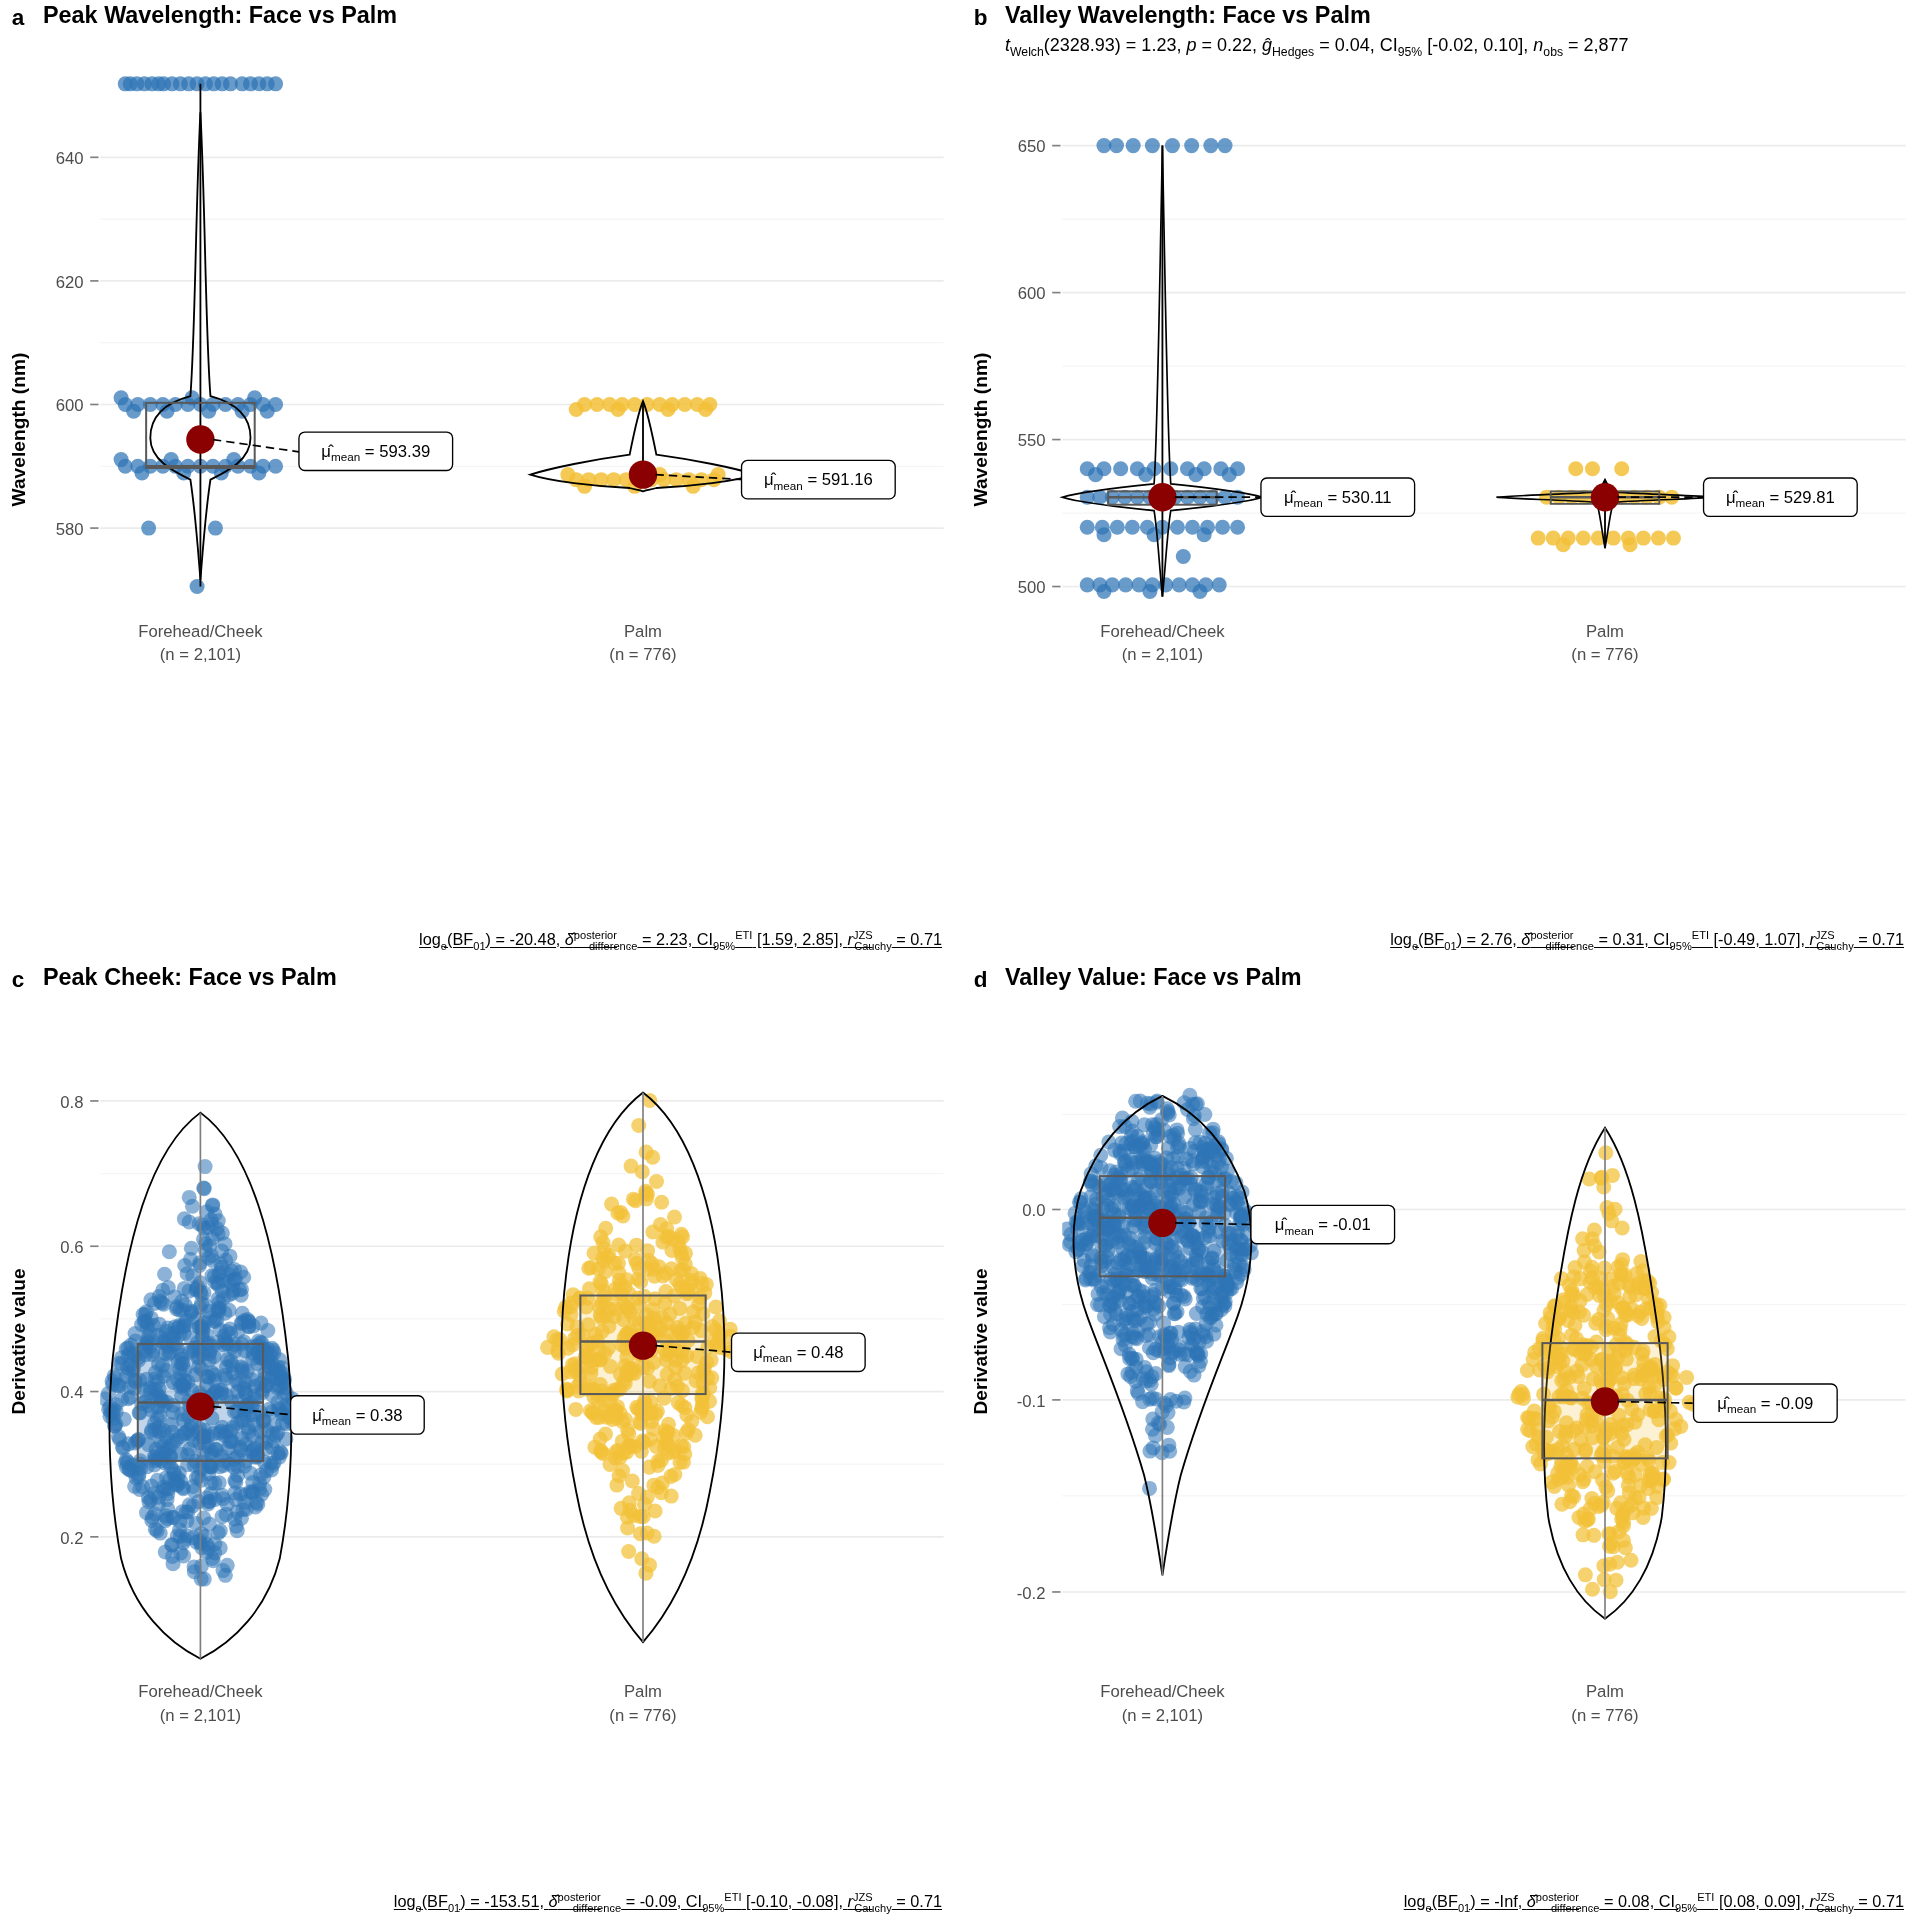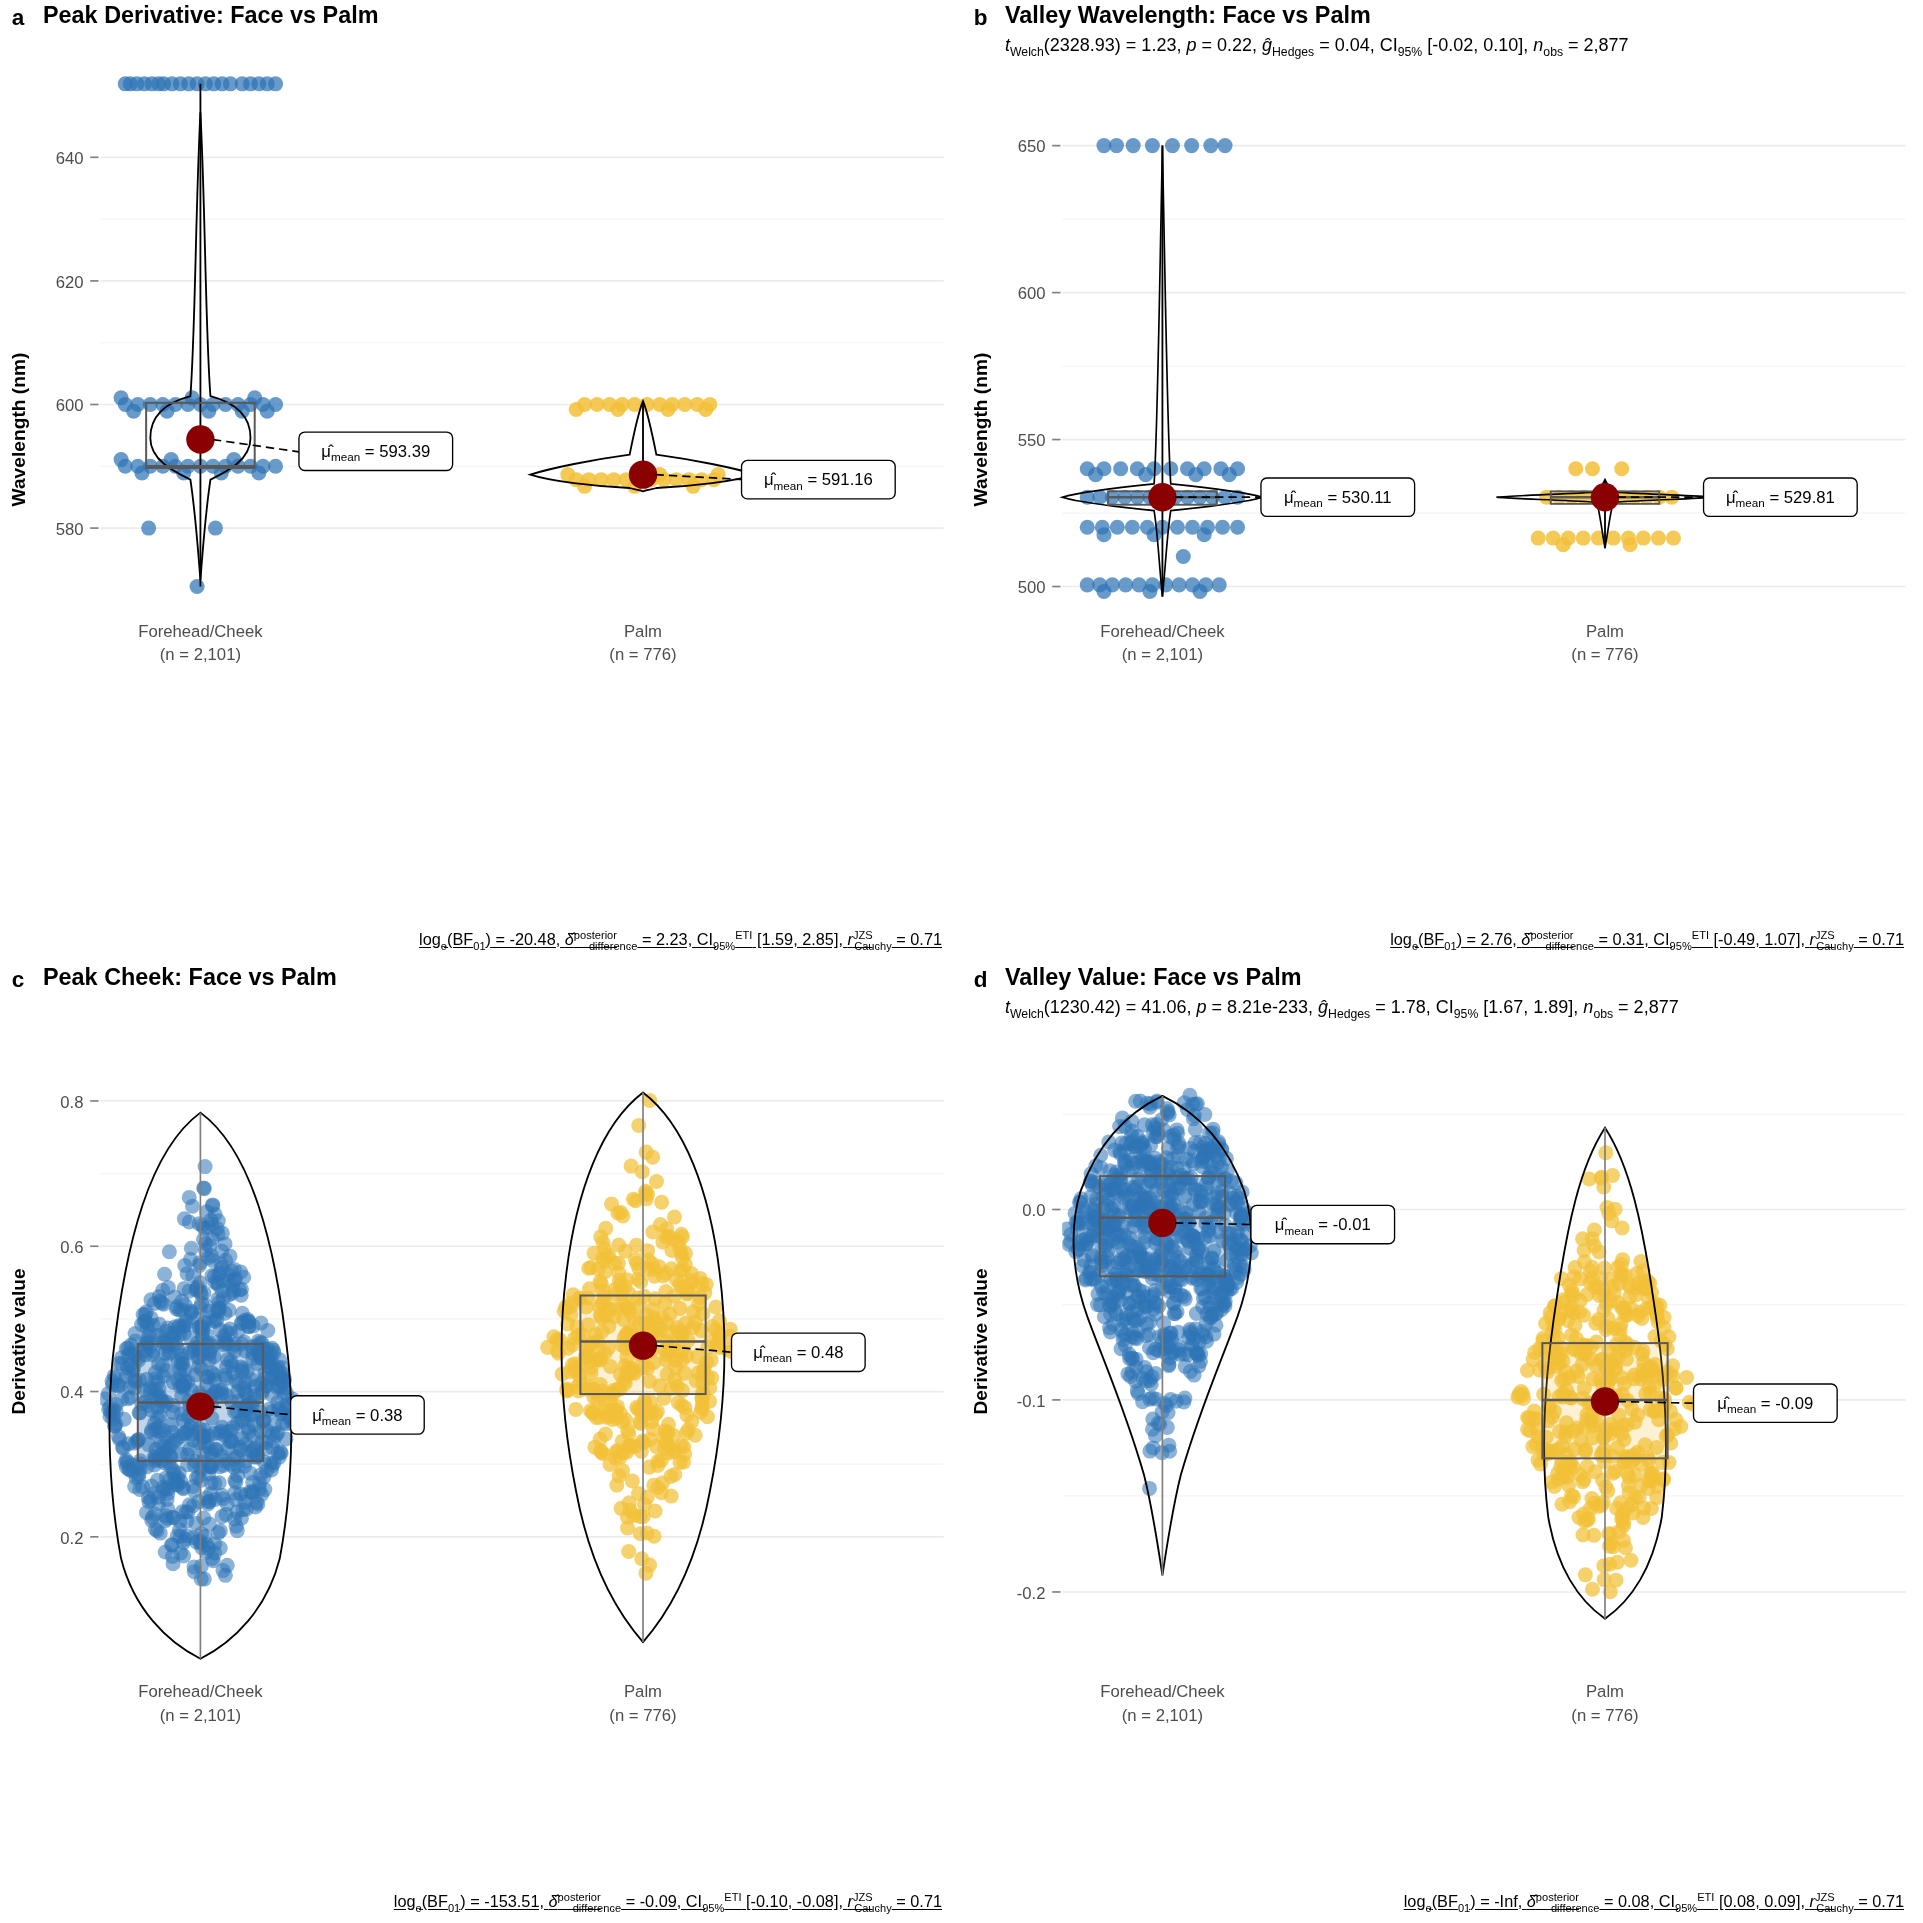--- a/index.html
+++ b/index.html
@@ -85,21 +85,21 @@
     font-size: 20px;
   }
 </style>
 </head>
 <body>
 
 <div class="grid">
 
   <div class="panel">
     <div class="panel-tag">a</div>
-    <div class="panel-title">Peak Derivative: Face vs Palm</div>
+    <div class="panel-title">Peak Wavelength: Face vs Palm</div>
     <div class="plotwrap">
       <svg class="plot" width="962" height="852" viewBox="0 0 1152 1020">
 
         <text class="axis-title" x="30" y="440" transform="rotate(-90 30 440)" text-anchor="middle">Wavelength (nm)</text>
 
         <g>
           <line x1="120" y1="558" x2="1130" y2="558" stroke="#EBEBEB" stroke-width="2"></line>
           <line x1="120" y1="410" x2="1130" y2="410" stroke="#EBEBEB" stroke-width="2"></line>
           <line x1="120" y1="262" x2="1130" y2="262" stroke="#EBEBEB" stroke-width="2"></line>
           <line x1="120" y1="114" x2="1130" y2="114" stroke="#EBEBEB" stroke-width="2"></line>
@@ -1687,23 +1687,20 @@
       </svg>
     </div>
     <div class="panel-foot">
       log<sub>e</sub>(BF<sub>01</sub>) = -153.51, <span style="font-style:italic">δ̂</span><sup>posterior</sup><sub style="margin-left:-28px">difference</sub> = -0.09, CI<sub>95%</sub><sup>ETI</sup> [-0.10, -0.08], <i>r</i><sup>JZS</sup><sub style="margin-left:-18.4px">Cauchy</sub> = 0.71
     </div>
   </div>
 
   <div class="panel">
     <div class="panel-tag">d</div>
     <div class="panel-title">Valley Value: Face vs Palm</div>
-    <div class="panel-sub">
-      <i>t</i><sub>Welch</sub>(1230.42) = 41.06, <i>p</i> = 8.21e-233, <i>ĝ</i><sub>Hedges</sub> = 1.78, CI<sub>95%</sub> [1.67, 1.89], <i>n</i><sub>obs</sub> = 2,877
-    </div>
     <div class="plotwrap">
       <svg class="plot" width="962" height="852" viewBox="0 0 1152 1020">
         <defs>
           <clipPath id="clipFaceD">
               <rect x="120" y="60" width="420" height="640"></rect>
             </clipPath>
           <clipPath id="clipPalmD">
               <rect x="620" y="60" width="440" height="640"></rect>
             </clipPath>
         </defs>

